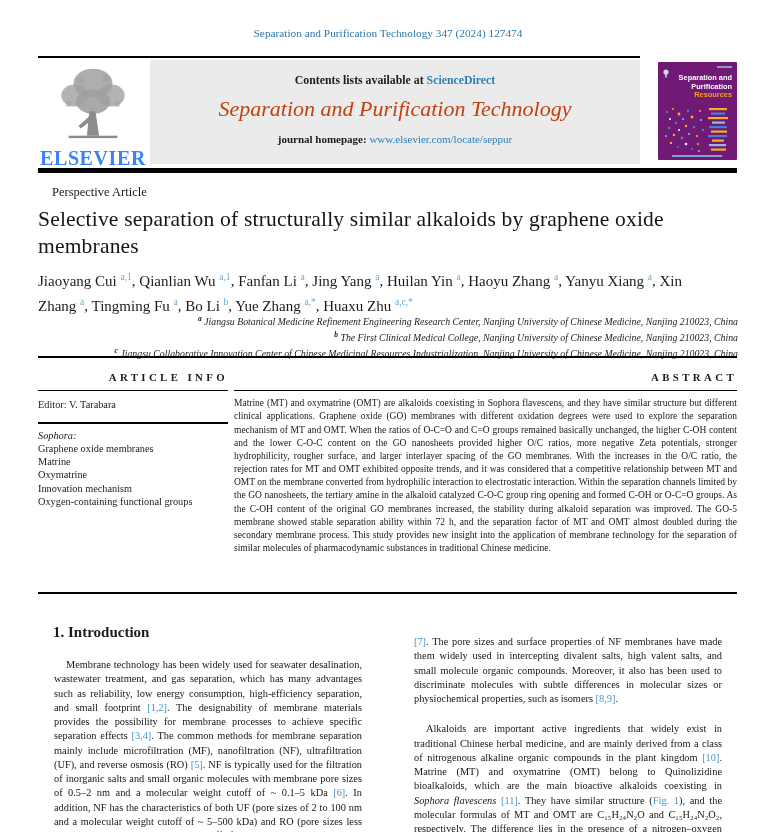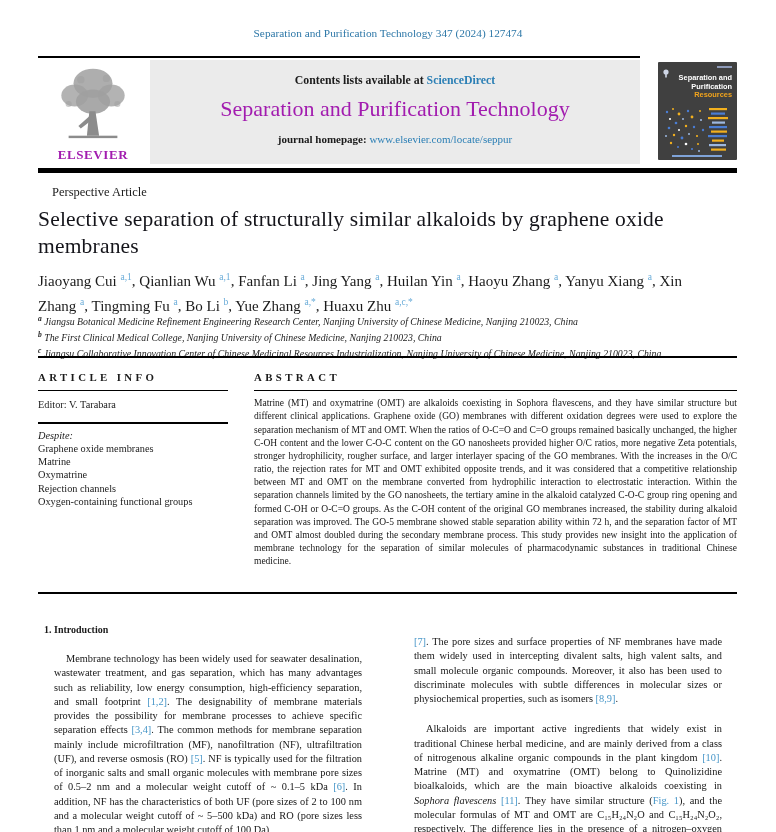--- a/index.html
+++ b/index.html
@@ -7,69 +7,69 @@
         font-family:"Liberation Serif","DejaVu Serif",serif;color:#1b1b1b;border-radius:29px;}
 
   
   .cite-header{position:absolute;left:0;top:27px;width:776px;text-align:center;
                font-size:11.3px;color:var(--head,#2e78a8);}
 
   
   .rule-thin{position:absolute;left:38px;top:56px;width:602px;height:2px;background:#000;}
   .banner{position:absolute;left:38px;top:58px;width:699px;height:110px;}
   .logo-block{position:absolute;left:2px;top:4px;width:106px;height:104px;text-align:center;}
-  .elsevier-word{font-size:13px;font-weight:bold;color:#a21caf;letter-spacing:.6px;margin-top:-3px;}
+  .elsevier-word{font-size:20px;font-weight:bold;color:#3b82f6;letter-spacing:.6px;margin-top:-3px;}
   .gray-panel{position:absolute;left:112px;top:2px;width:490px;height:104px;background:#ebebeb;text-align:center;}
   .contents-line{margin-top:13px;font-size:11.8px;font-weight:bold;}
-  .journal-title{margin-top:8px;font-size:22px;color:#a21caf;}
+  .journal-title{margin-top:8px;font-size:22px;color:#c2410c;font-style:italic;}
   .homepage-line{margin-top:11px;font-size:11px;font-weight:bold;}
   a.link{color:var(--link,#2b7fb5);text-decoration:none;font-weight:normal;}
   .contents-line a.link{font-weight:bold;}
 
   
-  .cover{position:absolute;left:620px;top:4px;width:79px;height:98px;background:#404040;
+  .cover{position:absolute;left:620px;top:4px;width:79px;height:98px;background:#701a75;
          border-radius:1px;overflow:hidden;font-family:"Liberation Sans","DejaVu Sans",sans-serif;}
   .cover .c-titles{position:absolute;top:12px;right:5px;text-align:right;line-height:8.5px;}
   .cover .c-t1,.cover .c-t2{font-size:7.4px;font-weight:bold;color:#ffffff;}
   .cover .c-t3{font-size:7.4px;font-weight:bold;color:#f2a41c;}
   .cover .c-mark{position:absolute;left:4px;top:3px;}
   .cover .c-volbar{position:absolute;right:5px;top:4px;width:15px;height:2px;background:#8e9ab8;}
   .cover .c-art{position:absolute;left:3px;top:44px;}
   .cover .c-footbar{position:absolute;left:14px;bottom:3px;width:50px;height:2px;background:#7fa3d8;}
 
   .rule-thick{position:absolute;left:38px;top:168px;width:699px;height:5px;background:#000;}
 
   
   .article-type{position:absolute;left:52px;top:185px;font-size:12.5px;}
   .title{position:absolute;left:38px;top:206px;width:648px;margin:0;font-size:21.5px;
          font-weight:normal;line-height:27px;letter-spacing:.2px;color:#14141a;}
   .authors{position:absolute;left:38px;top:267px;width:662px;font-size:15px;line-height:20.5px;}
   sup.asup{color:var(--sup,#68abd8);font-size:9.5px;margin-top:11px;}
   .affiliations{position:absolute;left:38px;top:313px;width:700px;font-style:italic;
-                font-size:9.8px;line-height:12.8px;color:#222;}
+                font-size:9.8px;line-height:12.8px;color:#222;text-align:right;}
   .affil sup{font-size:7.5px;font-weight:bold;}
   .rule-a{position:absolute;left:38px;top:356px;width:699px;height:1.5px;background:#000;}
 
   
   .info-abs{position:absolute;left:38px;top:371px;width:699px;display:flex;}
   .info-col{width:190px;flex:0 0 190px;}
-  .abs-col{margin-left:26px;flex:1;}
-  .col-heading{font-size:10.8px;font-weight:bold;letter-spacing:3.4px;}
+  .abs-col{margin-left:6px;flex:1;}
+  .col-heading{font-size:10.8px;font-weight:bold;letter-spacing:3.4px;text-align:right;}
   .rule-m{height:1.3px;background:#000;margin:7px 0 6px 0;}
   .editor{font-size:10.3px;padding:2px 0 5px 0;}
   .kw-label{font-style:italic;font-size:10.3px;margin:4px 0 1px 0;}
   .kw{font-size:10.3px;line-height:13.4px;}
   .abs-text{font-size:9.5px;line-height:13.15px;text-align:justify;margin-top:1px;color:#161616;}
 
   .rule-b{position:absolute;left:38px;top:592px;width:699px;height:1.5px;background:#000;}
 
   
   .body-cols{position:absolute;left:38px;top:619px;width:700px;display:flex;column-gap:20px;}
   .col{width:340px;flex:0 0 340px;}
-  .sec-heading{font-size:10px;font-weight:bold;margin:5px 0 17px 6px;}
+  .sec-heading{font-size:15px;font-weight:bold;margin:5px 0 17px 15px;}
   p.para{font-size:10.35px;line-height:14.25px;text-align:justify;margin:16px;text-indent:12px;color:#161616;}
   p.cont{text-indent:0;}
   .cite{color:var(--cite,#4796c8);}
 </style>
 </head>
 <body>
 
 <div class="page">
 
   <div class="cite-header">Separation and Purification Technology 347 (2024) 127474</div>
@@ -185,26 +185,26 @@
     </div>
 
   <div class="rule-a"></div>
 
   <div class="info-abs">
     <div class="info-col">
       <div class="col-heading">ARTICLE INFO</div>
       <div class="rule-m"></div>
       <div class="editor">Editor: V. Tarabara</div>
       <div class="rule-m"></div>
-      <div class="kw-label">Despite:</div>
+      <div class="kw-label">Sophora:</div>
       <div id="keywords">
           <div class="kw">Graphene oxide membranes</div>
           <div class="kw">Matrine</div>
           <div class="kw">Oxymatrine</div>
-          <div class="kw">Rejection channels</div>
+          <div class="kw">Innovation mechanism</div>
           <div class="kw">Oxygen-containing functional groups</div>
         </div>
     </div>
     <div class="abs-col">
       <div class="col-heading">ABSTRACT</div>
       <div class="rule-m"></div>
       <div class="abs-text" id="abstract-text">Matrine (MT) and oxymatrine (OMT) are alkaloids coexisting in Sophora flavescens, and they have similar structure but different clinical applications. Graphene oxide (GO) membranes with different oxidation degrees were used to explore the separation mechanism of MT and OMT. When the ratios of O-C=O and C=O groups remained basically unchanged, the higher C-OH content and the lower C-O-C content on the GO nanosheets provided higher O/C ratios, more negative Zeta potentials, stronger hydrophilicity, rougher surface, and larger interlayer spacing of the GO membranes. With the increases in the O/C ratio, the rejection rates for MT and OMT exhibited opposite trends, and it was considered that a competitive relationship between MT and OMT on the membrane converted from hydrophilic interaction to electrostatic interaction. Within the separation channels limited by the GO nanosheets, the tertiary amine in the alkaloid catalyzed C-O-C group ring opening and formed C-OH or O-C=O groups. As the C-OH content of the original GO membranes increased, the stability during alkaloid separation was improved. The GO-5 membrane showed stable separation ability within 72 h, and the separation factor of MT and OMT almost doubled during the secondary membrane process. This study provides new insight into the application of membrane technology for the separation of similar molecules of pharmacodynamic substances in traditional Chinese medicine.</div>
     </div>
   </div>
 

